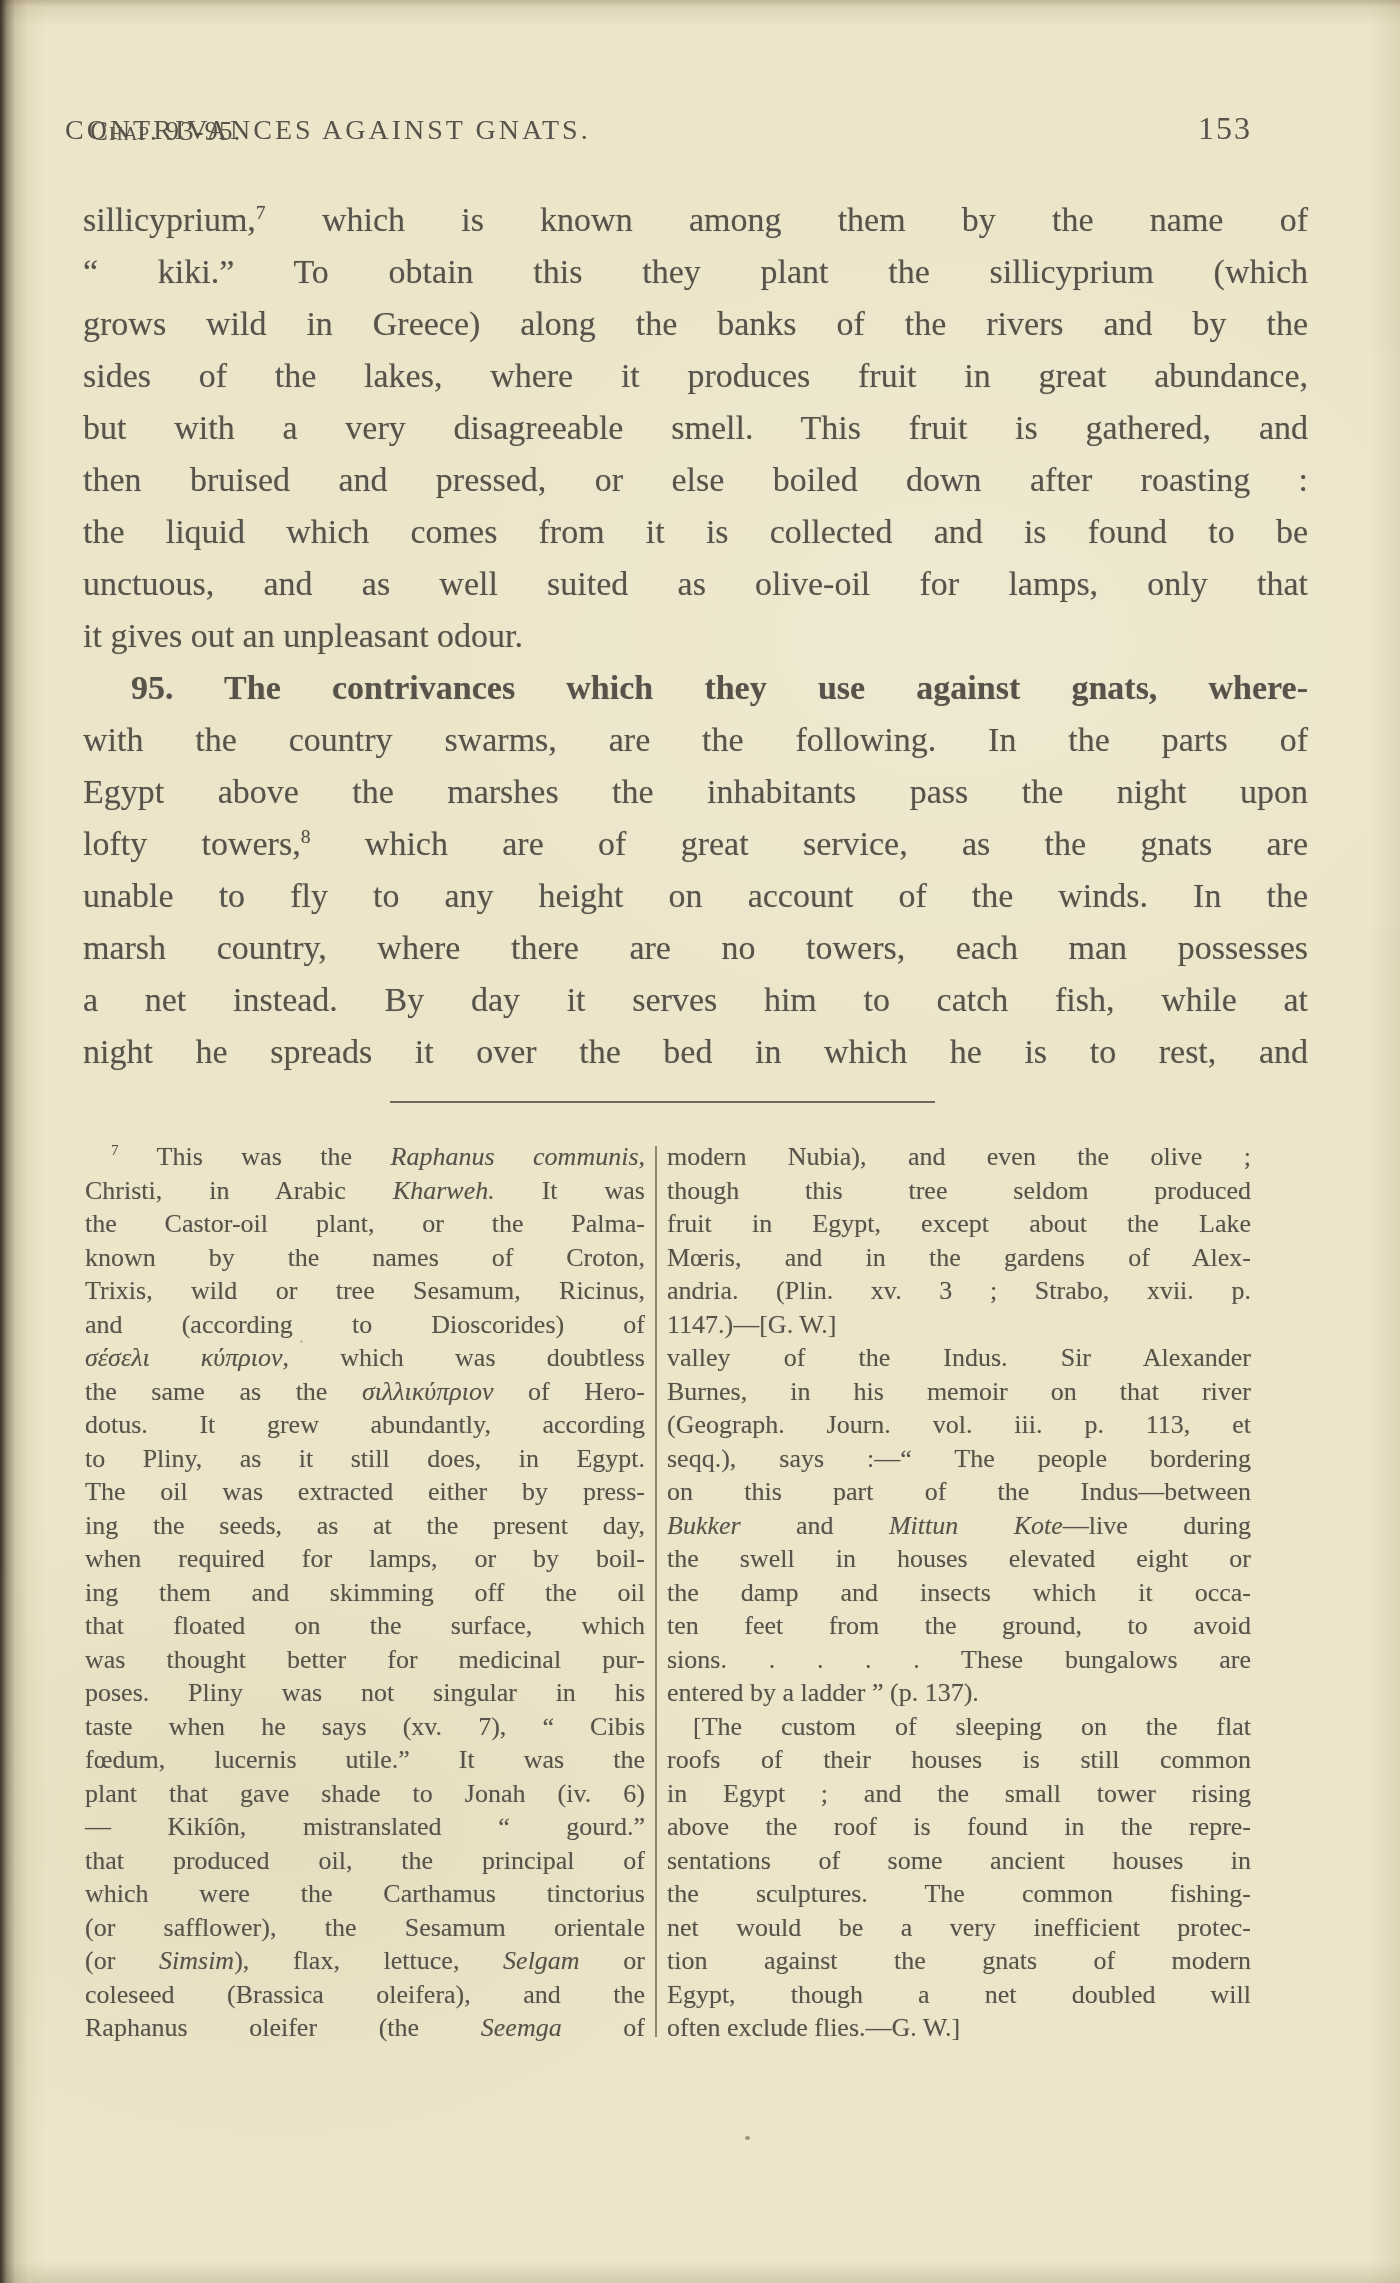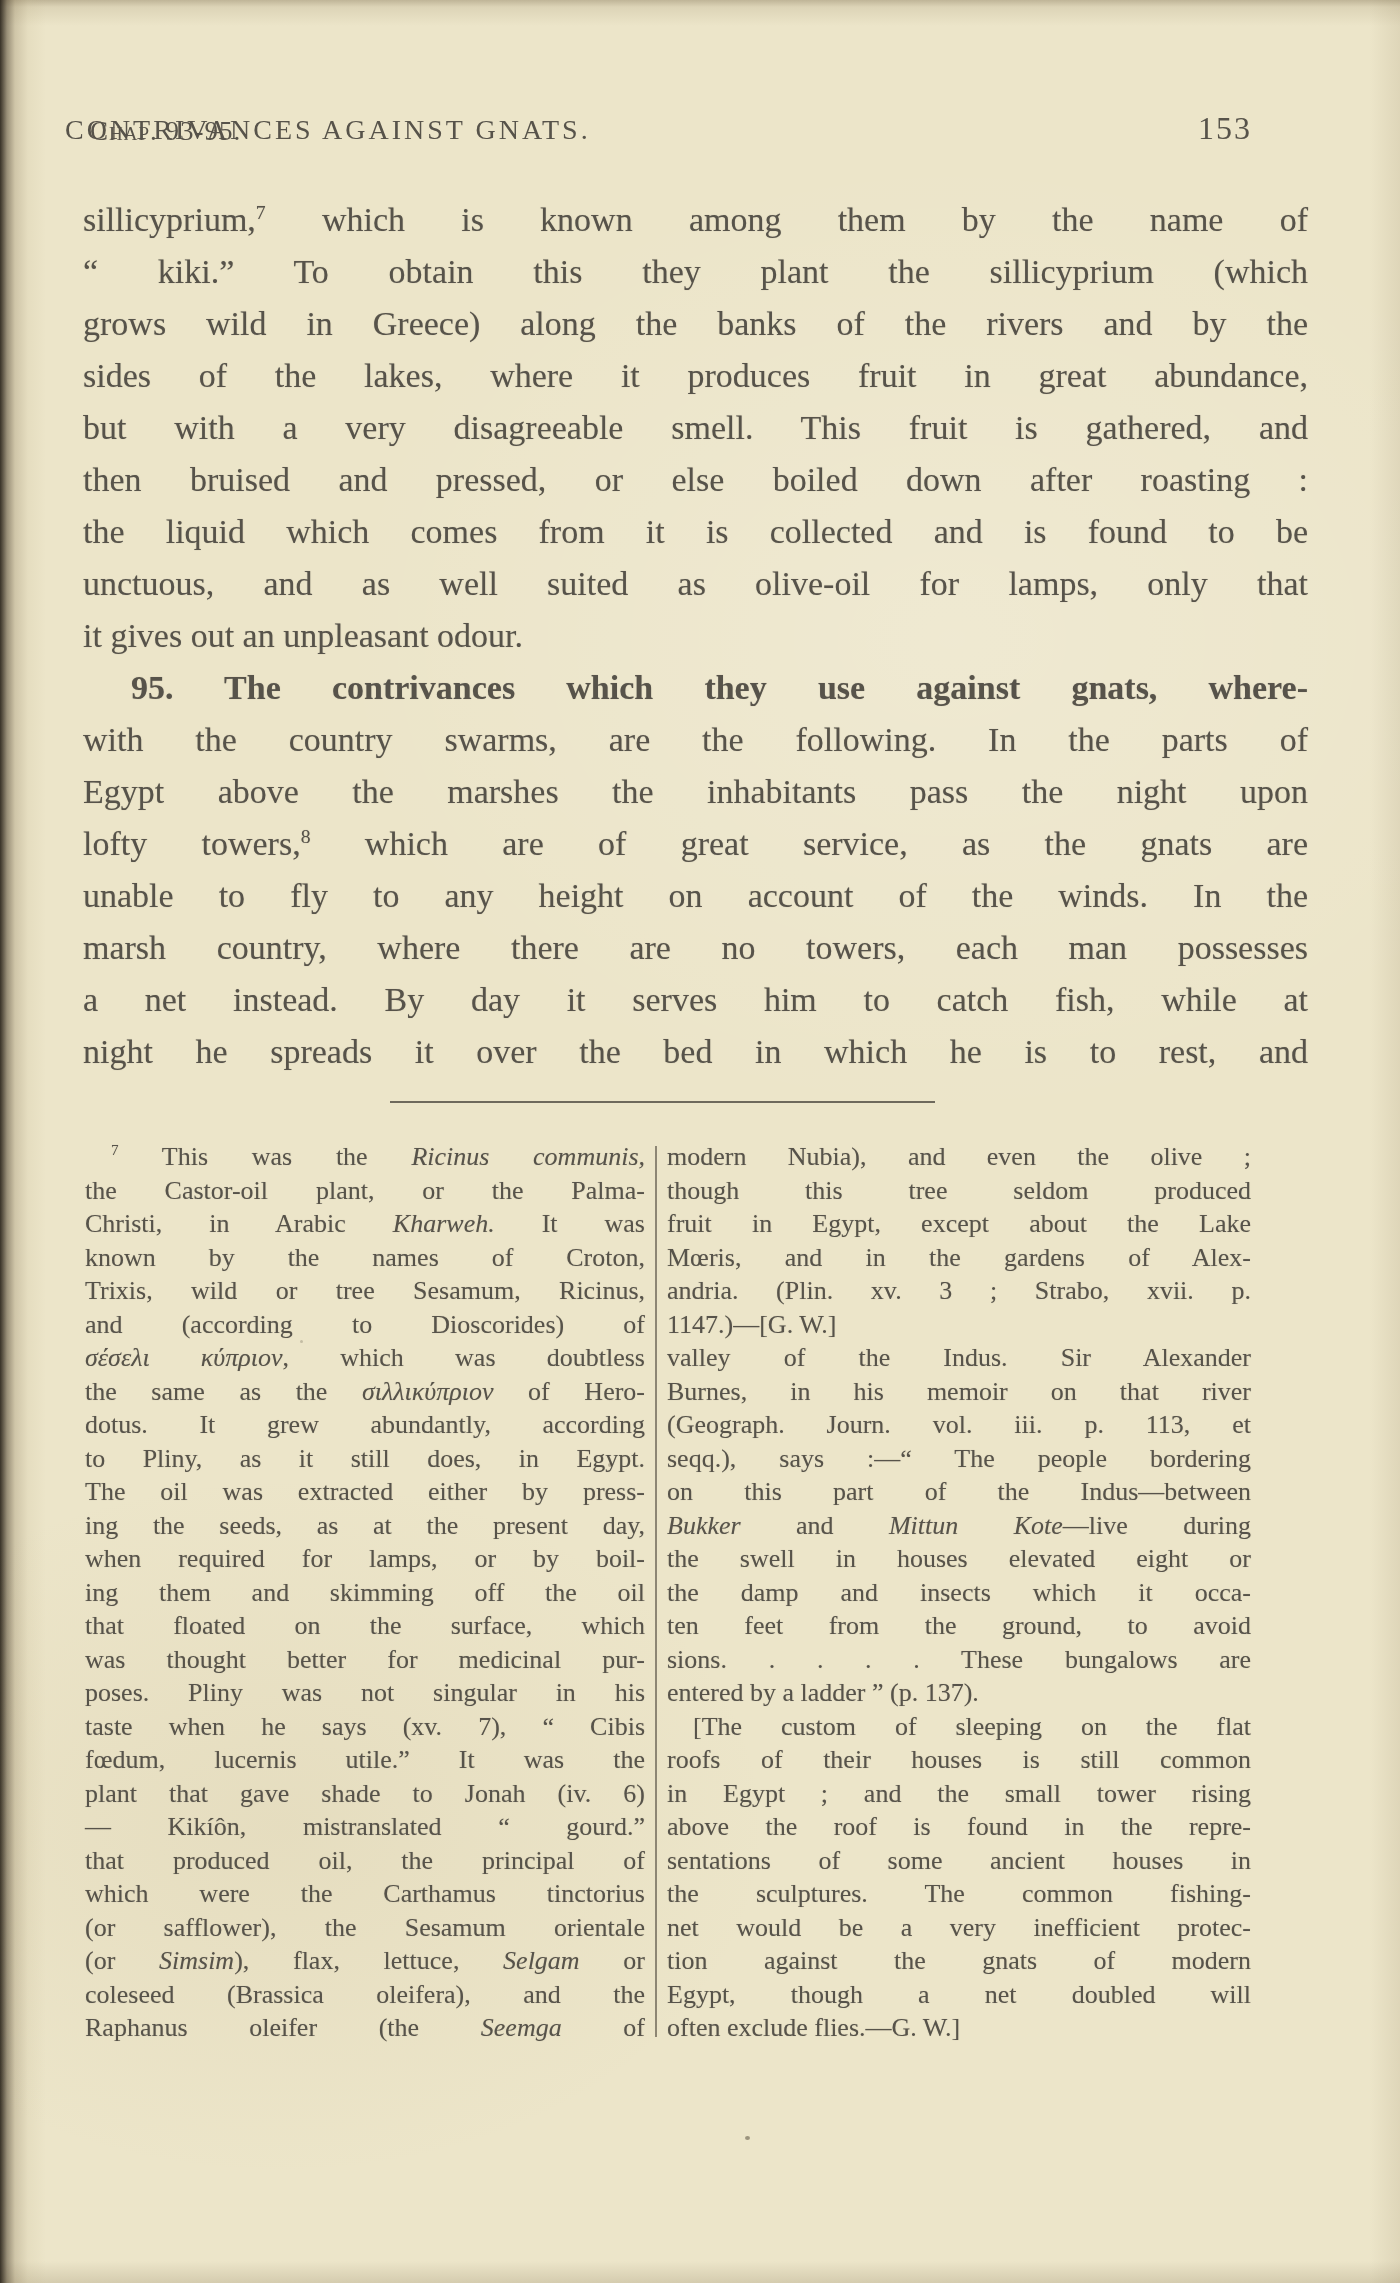--- a/index.html
+++ b/index.html
@@ -97,23 +97,23 @@
         <div class="line"><span>marsh country, where there are no towers, each man possesses</span></div>
         <div class="line"><span>a net instead.   By day it serves him to catch fish, while at</span></div>
         <div class="line"><span>night he spreads it over the bed in which he is to rest, and</span></div>
       </div>
   </main>
 
   <div class="fn-rule"></div>
 
   <section class="footnotes">
     <div class="fn-col left">
-        <div class="line ind"><sup>7</sup><span> This was the </span><i>Ricinus communis,</i></div>
+        <div class="line ind"><sup>7</sup><span> This was the </span><i>Raphanus communis,</i></div>
+        <div class="line"><span>Christi, in Arabic </span><i>Kharweh.</i><span>  It was</span></div>
         <div class="line"><span>the Castor-oil plant, or the Palma-</span></div>
-        <div class="line"><span>Christi, in Arabic </span><i>Kharweh.</i><span>  It was</span></div>
         <div class="line"><span>known by the names of Croton,</span></div>
         <div class="line"><span>Trixis, wild or tree Sesamum, Ricinus,</span></div>
         <div class="line"><span>and (according to Dioscorides) of</span></div>
         <div class="line"><i>σέσελι κύπριον</i><span>, which was doubtless</span></div>
         <div class="line"><span>the same as the </span><i>σιλλικύπριον</i><span> of Hero-</span></div>
         <div class="line"><span>dotus.  It grew abundantly, according</span></div>
         <div class="line"><span>to Pliny, as it still does, in Egypt.</span></div>
         <div class="line"><span>The oil was extracted either by press-</span></div>
         <div class="line"><span>ing the seeds, as at the present day,</span></div>
         <div class="line"><span>when required for lamps, or by boil-</span></div>

